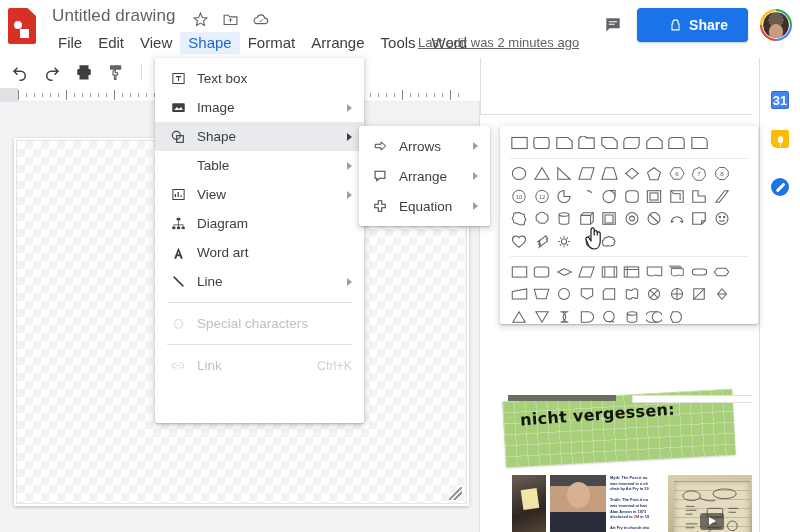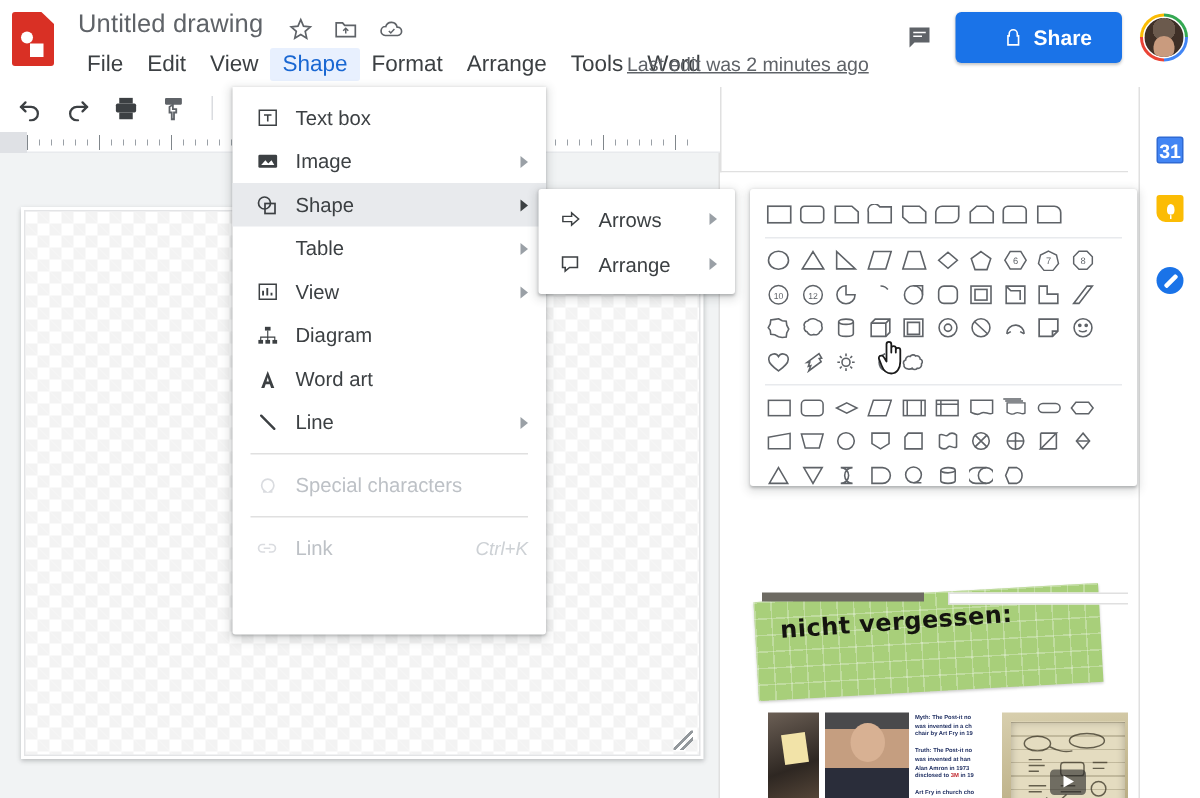--- a/index.html
+++ b/index.html
@@ -134,21 +134,21 @@
   .mrow .mi{ width:22px; height:18px; display:flex; align-items:center; justify-content:center; color:#3c4043; flex:none; }
   .mrow .mlabel{ font-size:13.5px; color:#3c4043; margin-left:8px; white-space:nowrap; }
   .mrow.dis .mlabel{ color:#bdc1c6; }
   .mrow.dis .mi{ color:#dadce0; }
   .mrow .marrow{
     position:absolute; right:12px; top:11px;
     width:0;height:0;border-top:4px solid transparent;border-bottom:4px solid transparent;border-left:5px solid #9aa0a6;
   }
   .mrow.hl .marrow{ border-left-color:#3c4043; }
   .mrow .mshort{ position:absolute; right:12px; font-size:12.5px; color:#80868b; }
-  .mrow.dis .mshort{ color:#cdd1d5;font-style:italic; }
+  .mrow.dis .mshort{ color:#cdd1d5; }
   .msep{ height:1px; background:#e0e0e0; margin:6px 12px; }
 
   
   .submenu{
     position:absolute; left:359px; top:126px; width:131px;
     background:#fff; box-shadow:0 2px 6px 2px rgba(60,64,67,.15), 0 1px 2px rgba(60,64,67,.3);
     border-radius:2px; padding:5px 0; z-index:45;
   }
   .submenu .mrow{ height:30px; padding-left:10px; }
   .submenu .mrow .mlabel{ font-size:13.5px; }
@@ -521,20 +521,29 @@
     </div>
     <div class="mrow">
       <span class="mi">
         <svg width="14" height="14" viewBox="0 0 24 24" fill="none" stroke="#3c4043" stroke-width="1.8">
             <path d="M3.5 4h17v12h-9l-5 4v-4h-3z"></path>
           </svg>
       </span>
       <span class="mlabel">Arrange</span>
       <span class="marrow"></span>
     </div>
+    <div class="mrow">
+      <span class="mi">
+        <svg width="14" height="14" viewBox="0 0 24 24" fill="none" stroke="#3c4043" stroke-width="1.8">
+            <path d="M9 3h6v6h6v6h-6v6H9v-6H3V9h6z"></path>
+          </svg>
+      </span>
+      <span class="mlabel">Equation</span>
+      <span class="marrow"></span>
+    </div>
   </div>
 
   <div class="palette">
 
     <div class="pal-group">
       <span class="pal-cell">
           <svg width="17" height="14" viewBox="0 0 20 16" fill="none" stroke="#5f6368" stroke-width="1.3">
             <rect x="1" y="1.5" width="18" height="13"></rect>
           </svg>
         </span>

